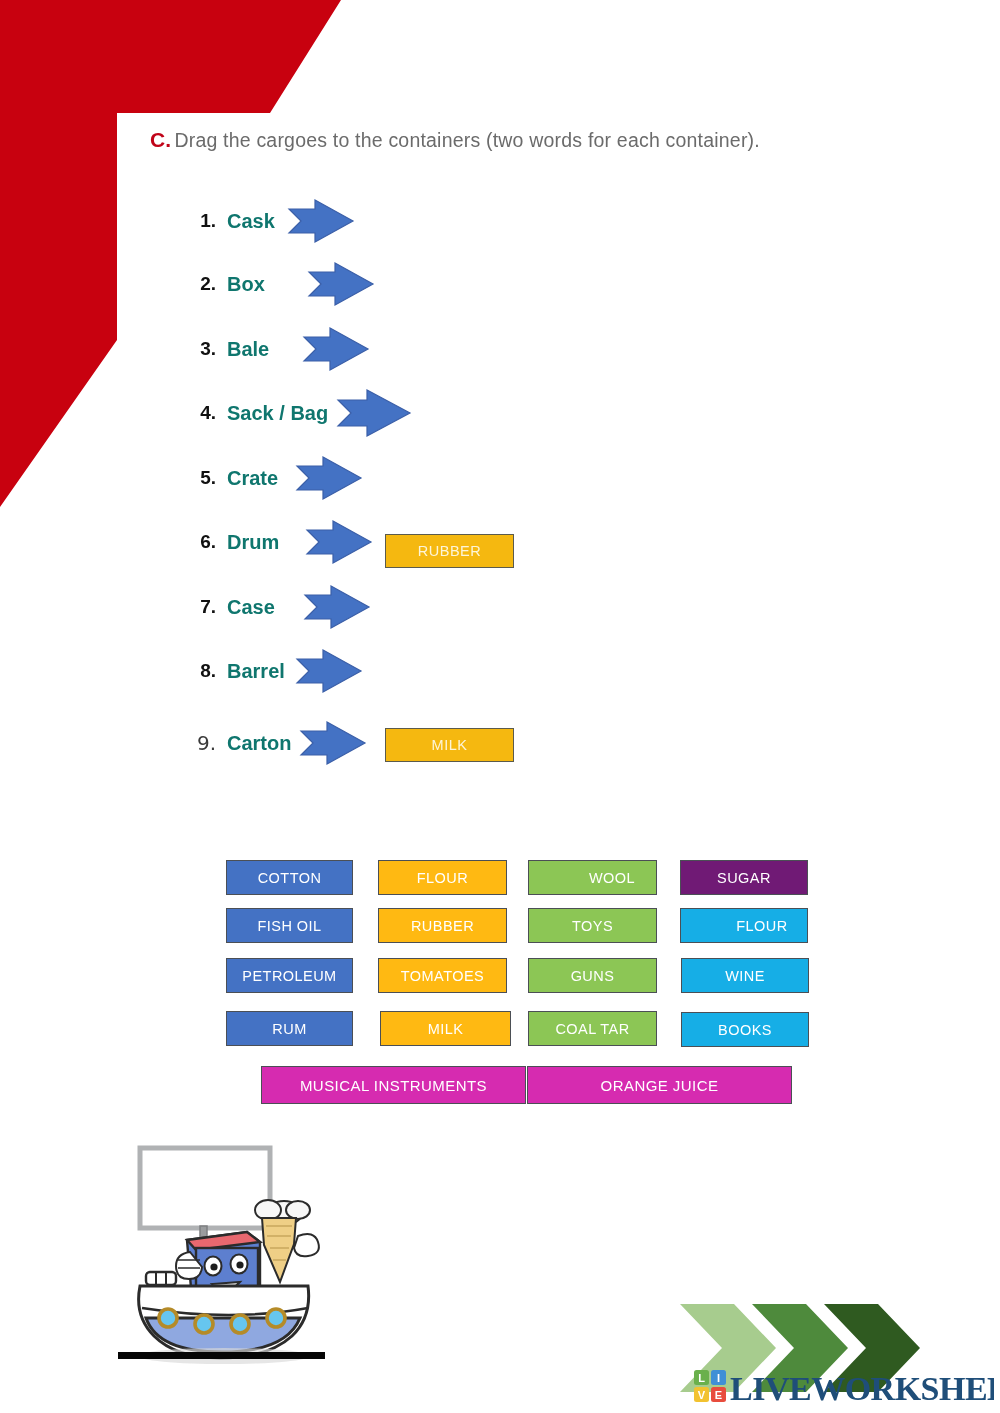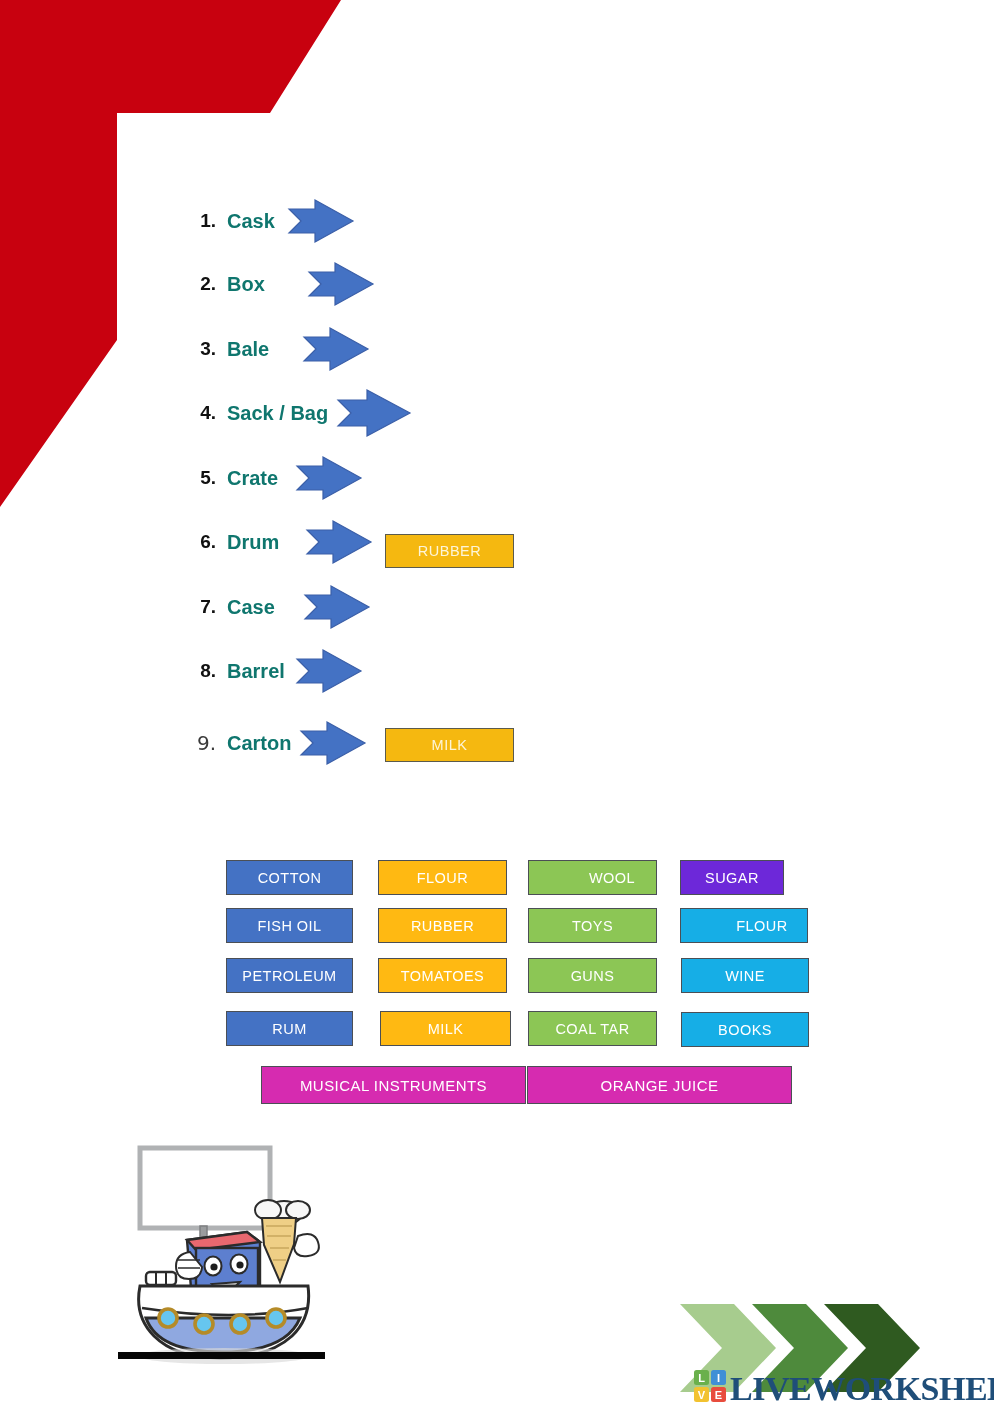--- a/index.html
+++ b/index.html
@@ -111,20 +111,23 @@
 </style>
 </head>
 <body>
 
 <div id="page">
 
   <svg id="red-corner" viewBox="0 0 345 512" width="345" height="512">
     <polygon points="0,0 341,0 270,113 117,113 117,340 0,507" fill="#C8010F"></polygon>
   </svg>
 
+  <div id="instruction">
+    <span class="letter">C.</span><span>Drag the cargoes to the containers (two words for each container).</span>
+  </div>
 
   <div class="q-row" style="left:190px; top:198px;">
     <span class="q-num">1.</span>
     <span class="q-label">Cask</span>
     <svg class="q-arrow" width="68" height="50" viewBox="0 0 68 50" style="margin-left:12px;">
       <polygon points="2,13 28,13 28,4 66,25 28,46 28,37 2,37 14,25" fill="#4472C4" stroke="#3B5FA8" stroke-width="1.2"></polygon>
     </svg>
   </div>
 
   <div class="q-row" style="left:190px; top:261px;">
@@ -192,21 +195,21 @@
   </div>
 
   <div class="answer-box" style="left:385px; top:534px; width:129px;">RUBBER</div>
   <div class="answer-box" style="left:385px; top:728px; width:129px;">MILK</div>
 
   <div id="wordbank">
 
     <div class="chip" style="left:226px; top:860px; width:127px; background:#4472C4;">COTTON</div>
     <div class="chip" style="left:378px; top:860px; width:129px; background:#FFB912;">FLOUR</div>
     <div class="chip" style="left:528px; top:860px; width:129px; background:#8CC655;padding-left:39px;">WOOL</div>
-    <div class="chip" style="left:680px; top:860px; width:104px; background:#6d28d9;">SUGAR</div>
+    <div class="chip" style="left:680px; top:860px; width:128px; background:#701a75;">SUGAR</div>
 
     <div class="chip" style="left:226px; top:908px; width:127px; background:#4472C4;">FISH OIL</div>
     <div class="chip" style="left:378px; top:908px; width:129px; background:#FFB912;">RUBBER</div>
     <div class="chip" style="left:528px; top:908px; width:129px; background:#8CC655;">TOYS</div>
     <div class="chip" style="left:680px; top:908px; width:128px; background:#16AEE6;padding-left:36px;">FLOUR</div>
 
     <div class="chip" style="left:226px; top:958px; width:127px; background:#4472C4;">PETROLEUM</div>
     <div class="chip" style="left:378px; top:958px; width:129px; background:#FFB912;">TOMATOES</div>
     <div class="chip" style="left:528px; top:958px; width:129px; background:#8CC655;">GUNS</div>
     <div class="chip" style="left:681px; top:958px; width:128px; background:#16AEE6;">WINE</div>

